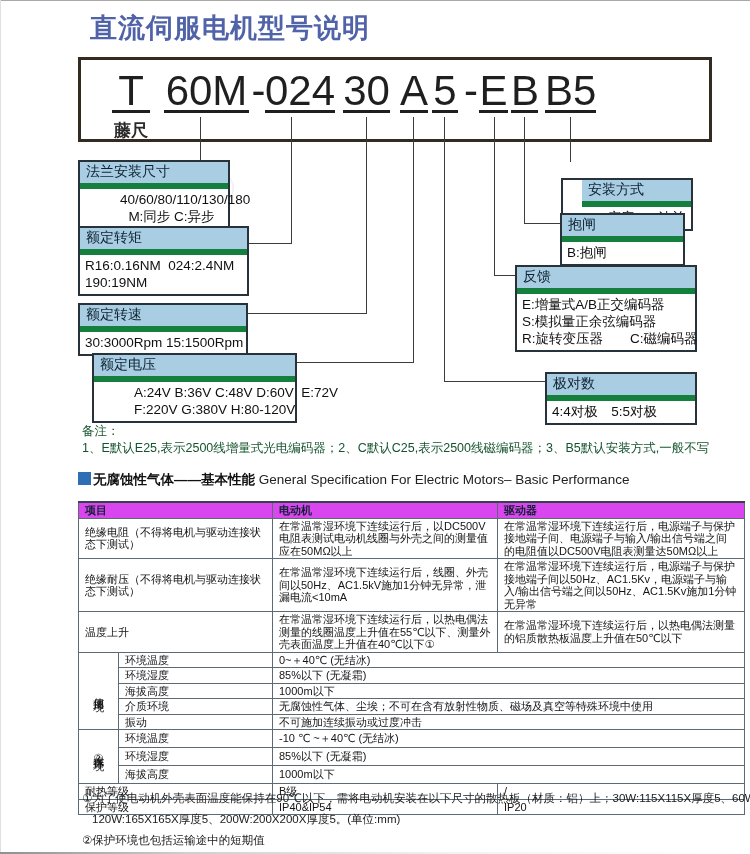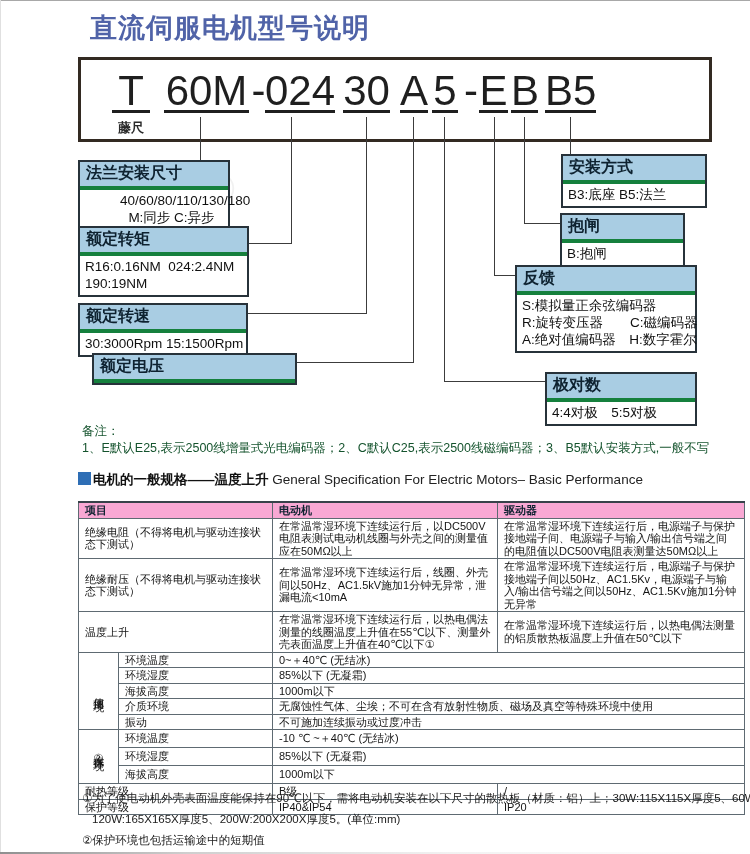--- a/index.html
+++ b/index.html
@@ -14,52 +14,52 @@
   .page-title { position:absolute; left:90px; top:10px; font-size:27px; font-weight:bold;
                 color:#5063a8; letter-spacing:1px; }
 
   
   .model-box { position:absolute; left:78px; top:57px; width:634px; height:85px;
                border:3px solid #332a22; background:#fff; }
   .seg { position:absolute; top:68px; height:45px; line-height:46px; text-align:center;
          font-size:42px; color:#1f1f1f; font-weight:500; letter-spacing:0; }
   .seg.u { border-bottom:3px solid #1f1f1f; }
   .brand-label { position:absolute; left:110px; top:119px; width:42px; text-align:center;
-                 font-size:13px; font-weight:bold; color:#2a2a2a; }
+                 font-size:17px; font-weight:bold; color:#2a2a2a; }
   .watermark { position:absolute; left:96px; top:112px; font-size:22px; color:#000; opacity:0.05; }
 
   
   .cl { position:absolute; background:#3c3c3c; }
   .cl.v { width:1px; }
   .cl.h { height:1px; }
 
   
   .spec-box { position:absolute; border:2px solid #27323a; background:#fff; }
-  .sb-head { background:#a9cde3; border-bottom:4px solid #15803d; font-size:16px; font-weight:bold;
+  .sb-head { background:#a9cde3; border-bottom:6px solid #15803d; font-size:14px; font-weight:normal;
              color:#0e2230; padding:1px 6px 2px 6px; white-space:nowrap; }
   .sb-body { padding:2px 5px 3px 5px; font-size:13.5px; line-height:17px; color:#101010; }
   .sb-body.ctr { text-align:center;padding-left:40px; }
   .sb-line { white-space:pre; }
 
   
   .notes { position:absolute; left:82px; top:423px; font-size:12.5px; line-height:17px; color:#14532d; }
 
   
   .section-heading { position:absolute; left:78px; top:471px; font-size:13.5px; color:#111; white-space:nowrap; }
   .section-square { display:inline-block; width:13px; height:13px; background:#2e6eb5;
                     vertical-align:-1px; margin-right:2px; }
   .section-zh { font-weight:bold; }
   .section-en { font-weight:normal; color:#222; }
 
   
   table.spec { position:absolute; left:78px; top:501px; width:666px; border-collapse:collapse;
                table-layout:fixed; font-size:11px; color:#141414; }
   table.spec td { border:1px solid #5e6a72; padding:1px 6px; vertical-align:middle; line-height:12.5px;
                   overflow:hidden; }
-  table.spec tr.thead td { background:#f9a8d4; font-weight:bold; height:15px; color:#0e2230;
+  table.spec tr.thead td { background:#d946ef; font-weight:bold; height:15px; color:#0e2230;
                            border-top:2px solid #37424a; }
   tr.big td { height:39px; }
   tr.sub td { height:13px; }
   tr.sub2 td { height:18px; }
   tr.small td { height:15px; }
   td.vlabel { writing-mode:vertical-rl; text-orientation:upright; text-align:center;
               letter-spacing:1px; padding:1px 0; line-height:38px; }
 
   
   .footnotes { position:absolute; left:82px; top:791px; font-size:11.5px; color:#1a1a1a; }
@@ -124,59 +124,63 @@
 
 <div class="spec-box" style="left:78px;top:303px;width:170px;">
   <div class="sb-head">额定转速</div>
   <div class="sb-body">
     <div class="sb-line">30:3000Rpm 15:1500Rpm</div>
   </div>
 </div>
 
 <div class="spec-box" style="left:92px;top:353px;width:205px;">
   <div class="sb-head">额定电压</div>
-</div>
-
-<div class="spec-box" style="left:561px;top:154px;width:146px;">
+  <div class="sb-body ctr">
+    <div class="sb-line">A:24V B:36V C:48V D:60V  E:72V</div>
+    <div class="sb-line">F:220V G:380V H:80-120V</div>
+  </div>
+</div>
+
+<div class="spec-box" style="left:561px;top:178px;width:132px;padding-left:19px;">
   <div class="sb-head">安装方式</div>
   <div class="sb-body">
     <div class="sb-line">B3:底座 B5:法兰</div>
   </div>
 </div>
 
 <div class="spec-box" style="left:560px;top:213px;width:125px;">
   <div class="sb-head">抱闸</div>
   <div class="sb-body">
     <div class="sb-line">B:抱闸</div>
   </div>
 </div>
 
 <div class="spec-box" style="left:515px;top:265px;width:182px;">
   <div class="sb-head">反馈</div>
   <div class="sb-body">
+    <div class="sb-line">E:增量式A/B正交编码器</div>
     <div class="sb-line">S:模拟量正余弦编码器</div>
     <div class="sb-line">R:旋转变压器　　C:磁编码器</div>
-    <div class="sb-line">A:绝对值编码器　H:数字霍尔</div>
   </div>
 </div>
 
 <div class="spec-box" style="left:545px;top:372px;width:152px;">
   <div class="sb-head">极对数</div>
   <div class="sb-body">
     <div class="sb-line">4:4对极　5:5对极</div>
   </div>
 </div>
 
 <div class="notes">
   <div>备注：</div>
   <div>1、E默认E25,表示2500线增量式光电编码器；2、C默认C25,表示2500线磁编码器；3、B5默认安装方式,一般不写</div>
 </div>
 
 <div class="section-heading">
-  <span class="section-square"></span><span class="section-zh">电机的一般规格——温度上升</span><span class="section-en"> General Specification For Electric Motors– Basic Performance</span>
+  <span class="section-square"></span><span class="section-zh">无腐蚀性气体——基本性能</span><span class="section-en"> General Specification For Electric Motors– Basic Performance</span>
 </div>
 
 <table class="spec">
   <colgroup>
       <col style="width:40px">
       <col style="width:154px">
       <col style="width:225px">
       <col style="width:247px">
     </colgroup>
   <tbody>

